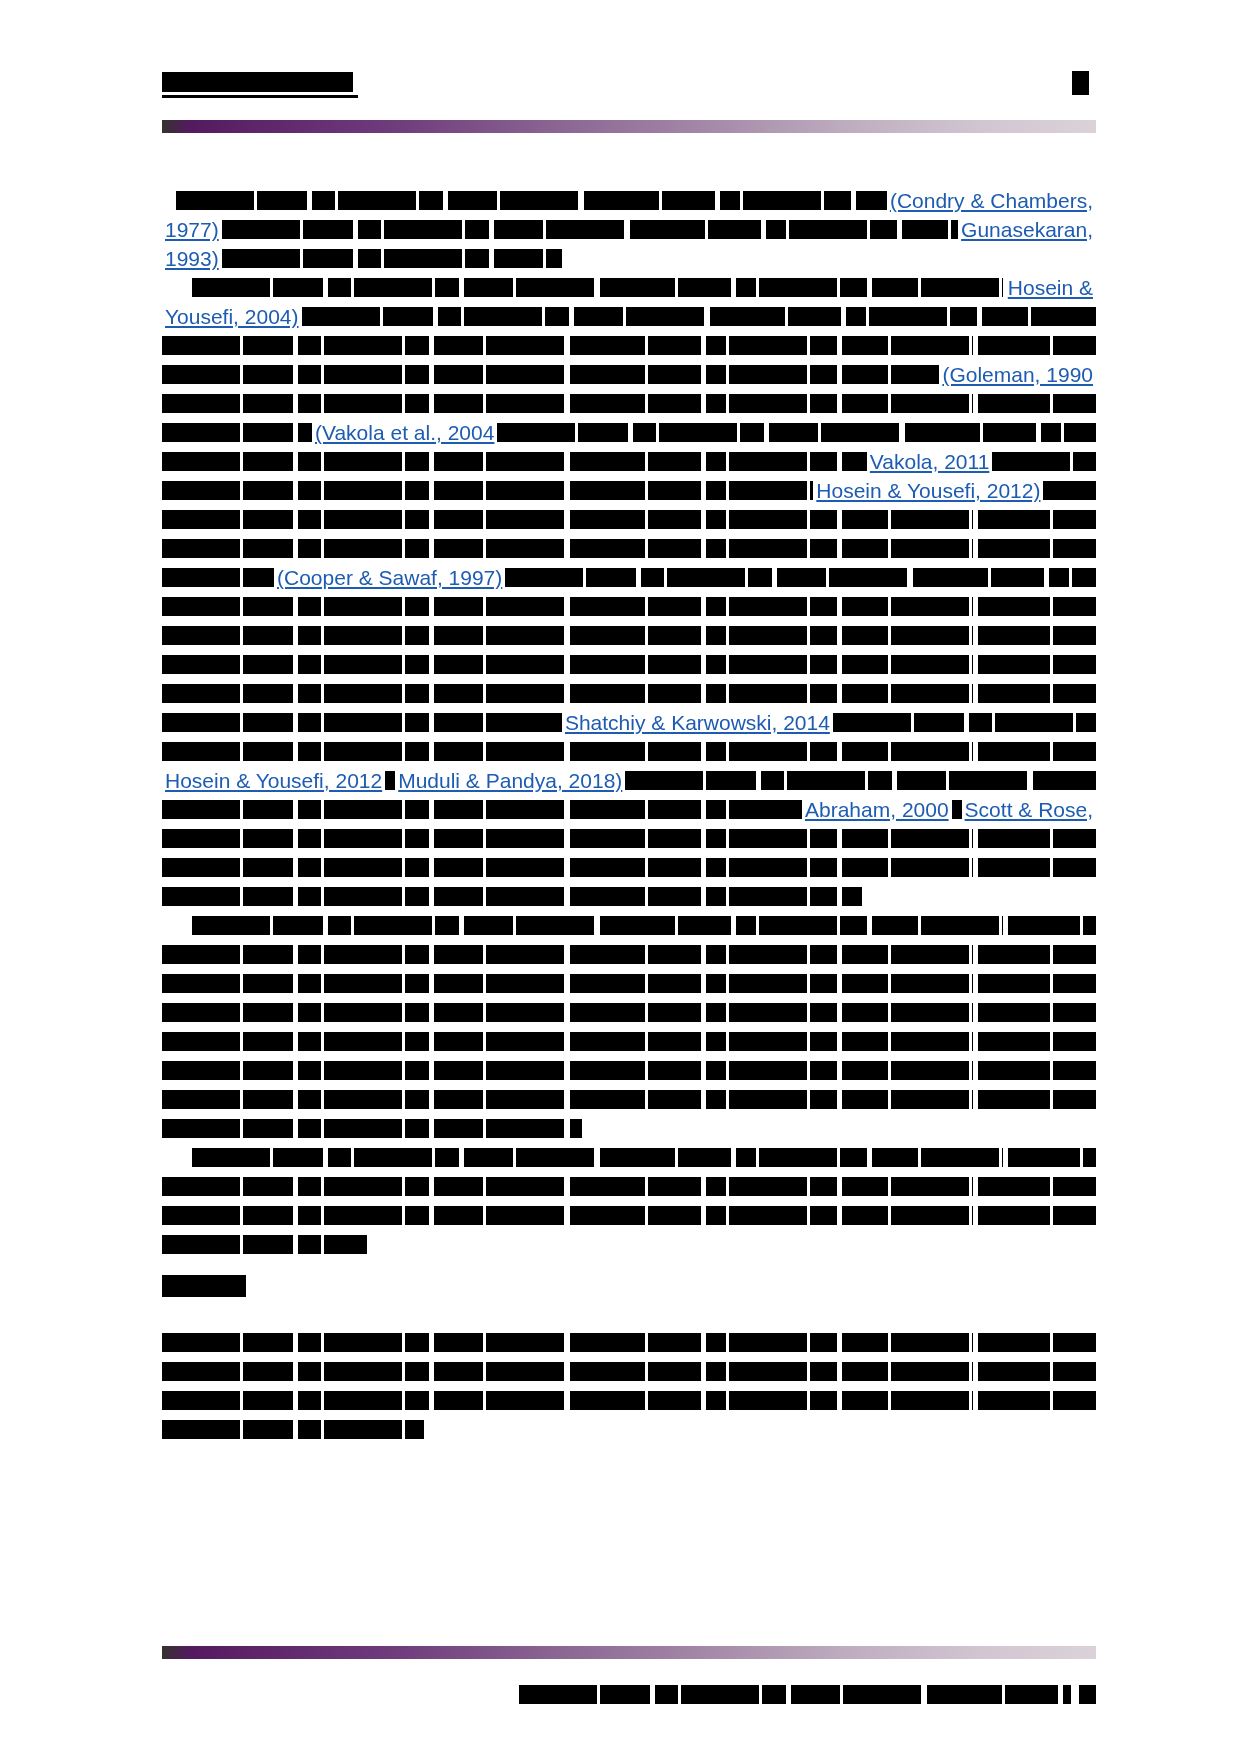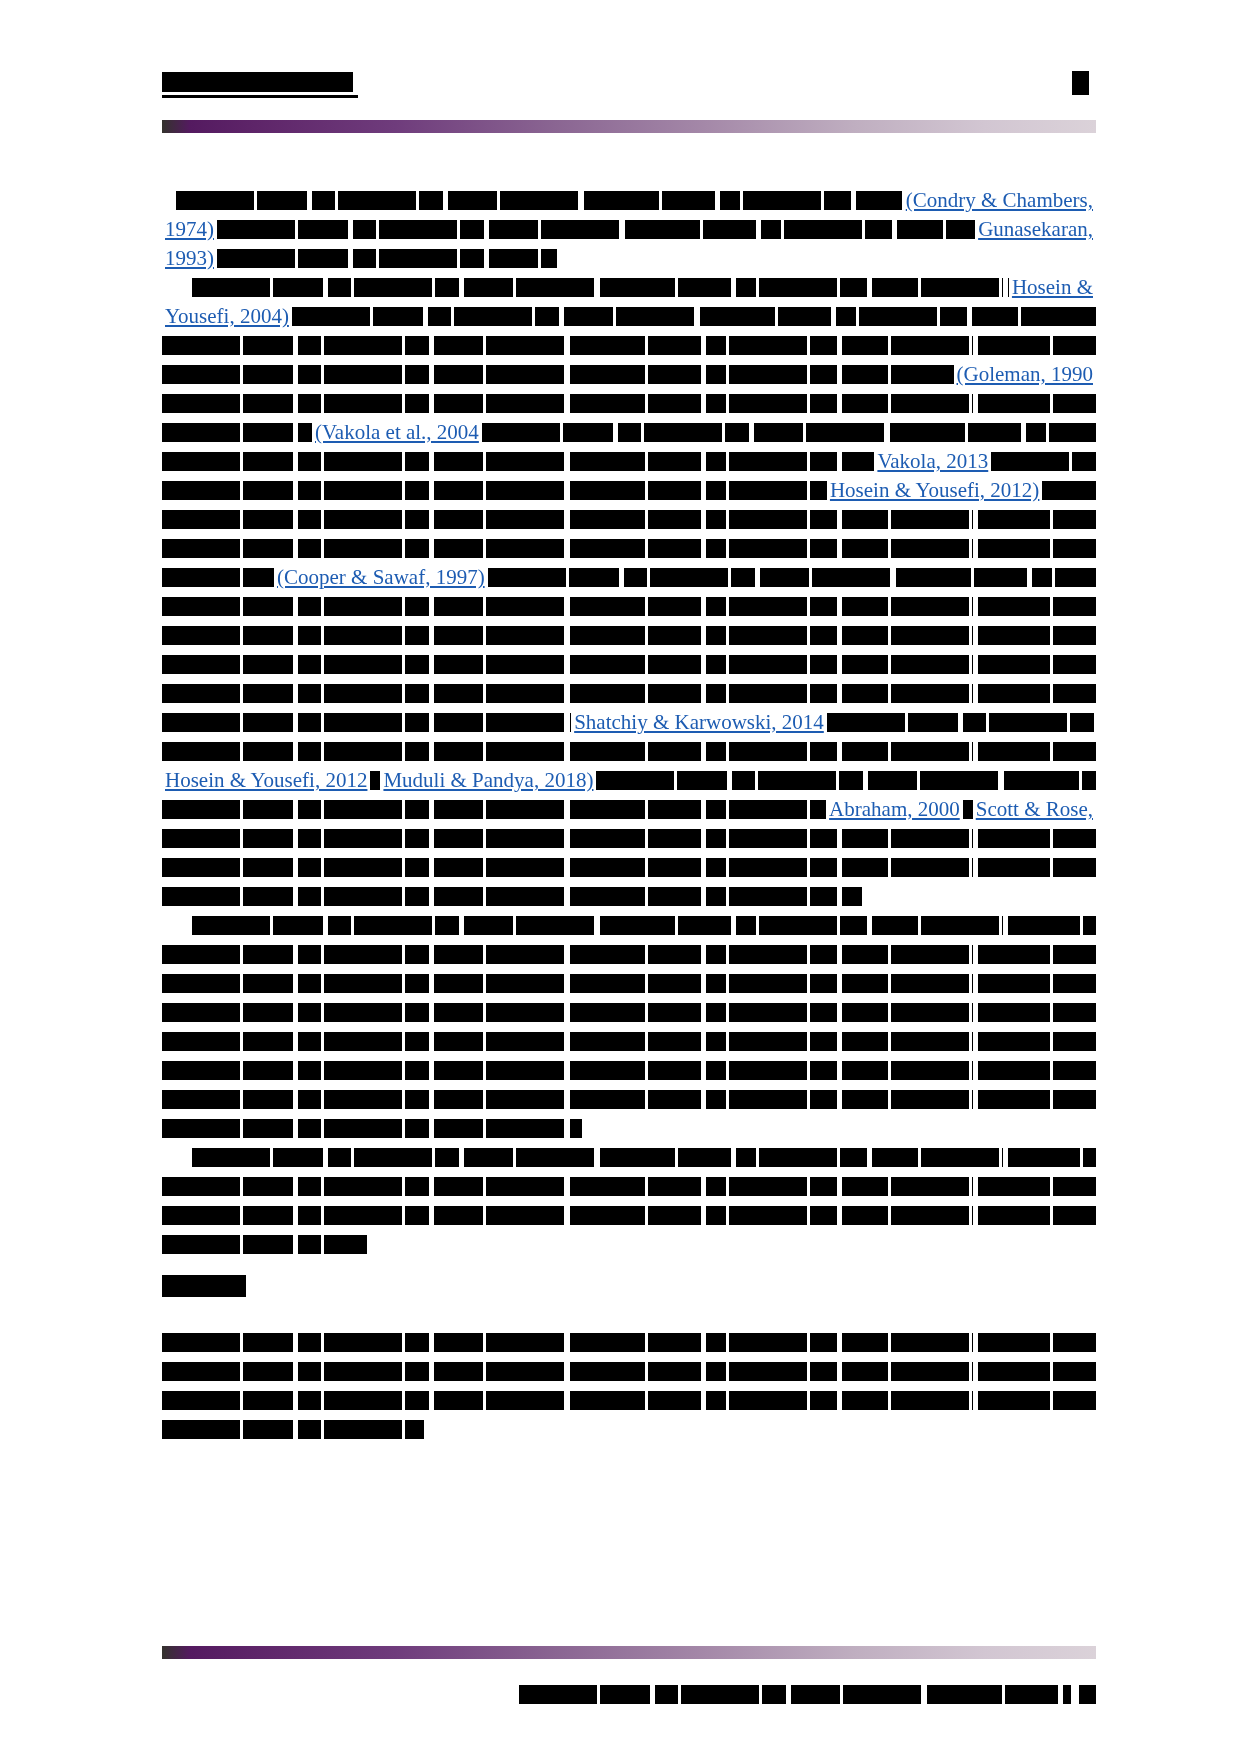--- a/index.html
+++ b/index.html
@@ -1,18 +1,18 @@
 <!DOCTYPE html>
 <html><head>
 <meta charset="utf-8">
 <style>
   html,body{margin:0;padding:0;background:#ffffff;}
   .page{
     position:relative;width:1240px;height:1754px;background:#ffffff;
-    font-family:Liberation Serif, serif;overflow:hidden;
+    font-family:Liberation Sans, sans-serif;overflow:hidden;
   }
   
   .running-head{position:absolute;left:162px;top:72px;}
   .rh-bar{width:191px;height:20px;background:#000;}
   .rh-underline{width:196px;height:3px;background:#000;margin-top:3px;}
   .page-num{position:absolute;left:1072px;top:71px;width:17px;height:24px;background:#000;}
   .rule{
     position:absolute;left:162px;width:934px;height:13px;
     background:linear-gradient(90deg,#34332d 0%,#541a60 3%,#5e2569 10%,#6f3c7c 25%,
       #8a6592 42%,#a488a8 58%,#bfaec0 74%,#d2c6d2 88%,#dbd2d9 100%);
@@ -57,21 +57,21 @@
 
   <div class="rule rule-top"></div>
 
   <div class="article-body">
       <div class="line">
         <span class="sp" style="width: 14px;"></span>
         <span class="redact grow" style="flex-grow: 1;"></span>
         <a class="cite" href="#">(Condry &amp; Chambers,</a>
       </div>
       <div class="line">
-        <a class="cite" href="#">1974)</a>
+        <a class="cite" href="#">1977)</a>
         <span class="redact grow" style="flex-grow: 1;"></span>
         <a class="cite" href="#">Gunasekaran,</a>
       </div>
       <div class="line nofill">
         <a class="cite" href="#">1993)</a>
         <span class="redact" style="width: 340px;"></span>
       </div>
       <div class="line">
         <span class="sp" style="width: 30px;"></span>
         <span class="redact grow" style="flex-grow: 1;"></span>
@@ -91,21 +91,21 @@
       <div class="line">
         <span class="redact grow" style="flex-grow: 1;"></span>
       </div>
       <div class="line">
         <span class="redact" style="width: 150px;"></span>
         <a class="cite" href="#">(Vakola et al., 2004</a>
         <span class="redact grow" style="flex-grow: 1;"></span>
       </div>
       <div class="line">
         <span class="redact grow" style="flex-grow: 68;"></span>
-        <a class="cite" href="#">Vakola, 2013</a>
+        <a class="cite" href="#">Vakola, 2011</a>
         <span class="redact grow" style="flex-grow: 10;"></span>
       </div>
       <div class="line">
         <span class="redact grow" style="flex-grow: 62;"></span>
         <a class="cite" href="#">Hosein &amp; Yousefi, 2012)</a>
         <span class="redact grow" style="flex-grow: 5;"></span>
       </div>
       <div class="line">
         <span class="redact grow" style="flex-grow: 1;"></span>
       </div>

